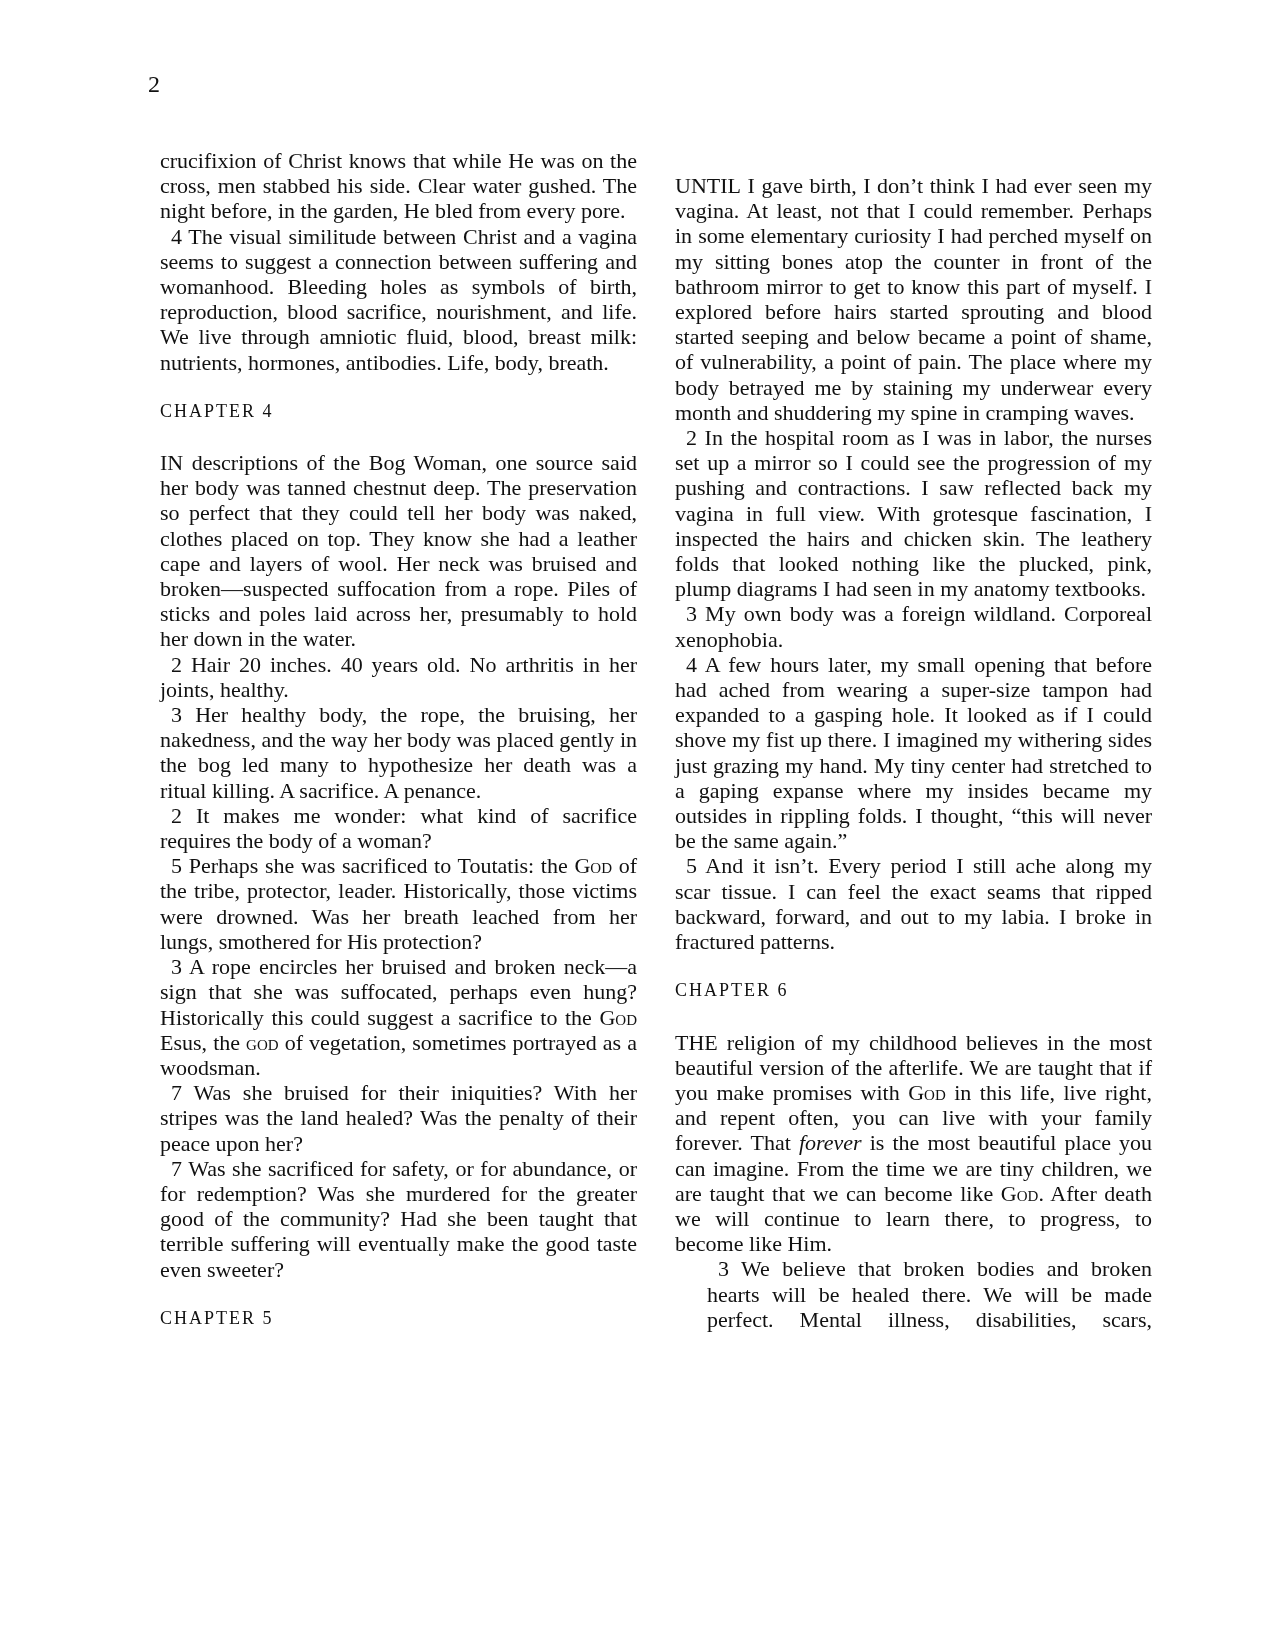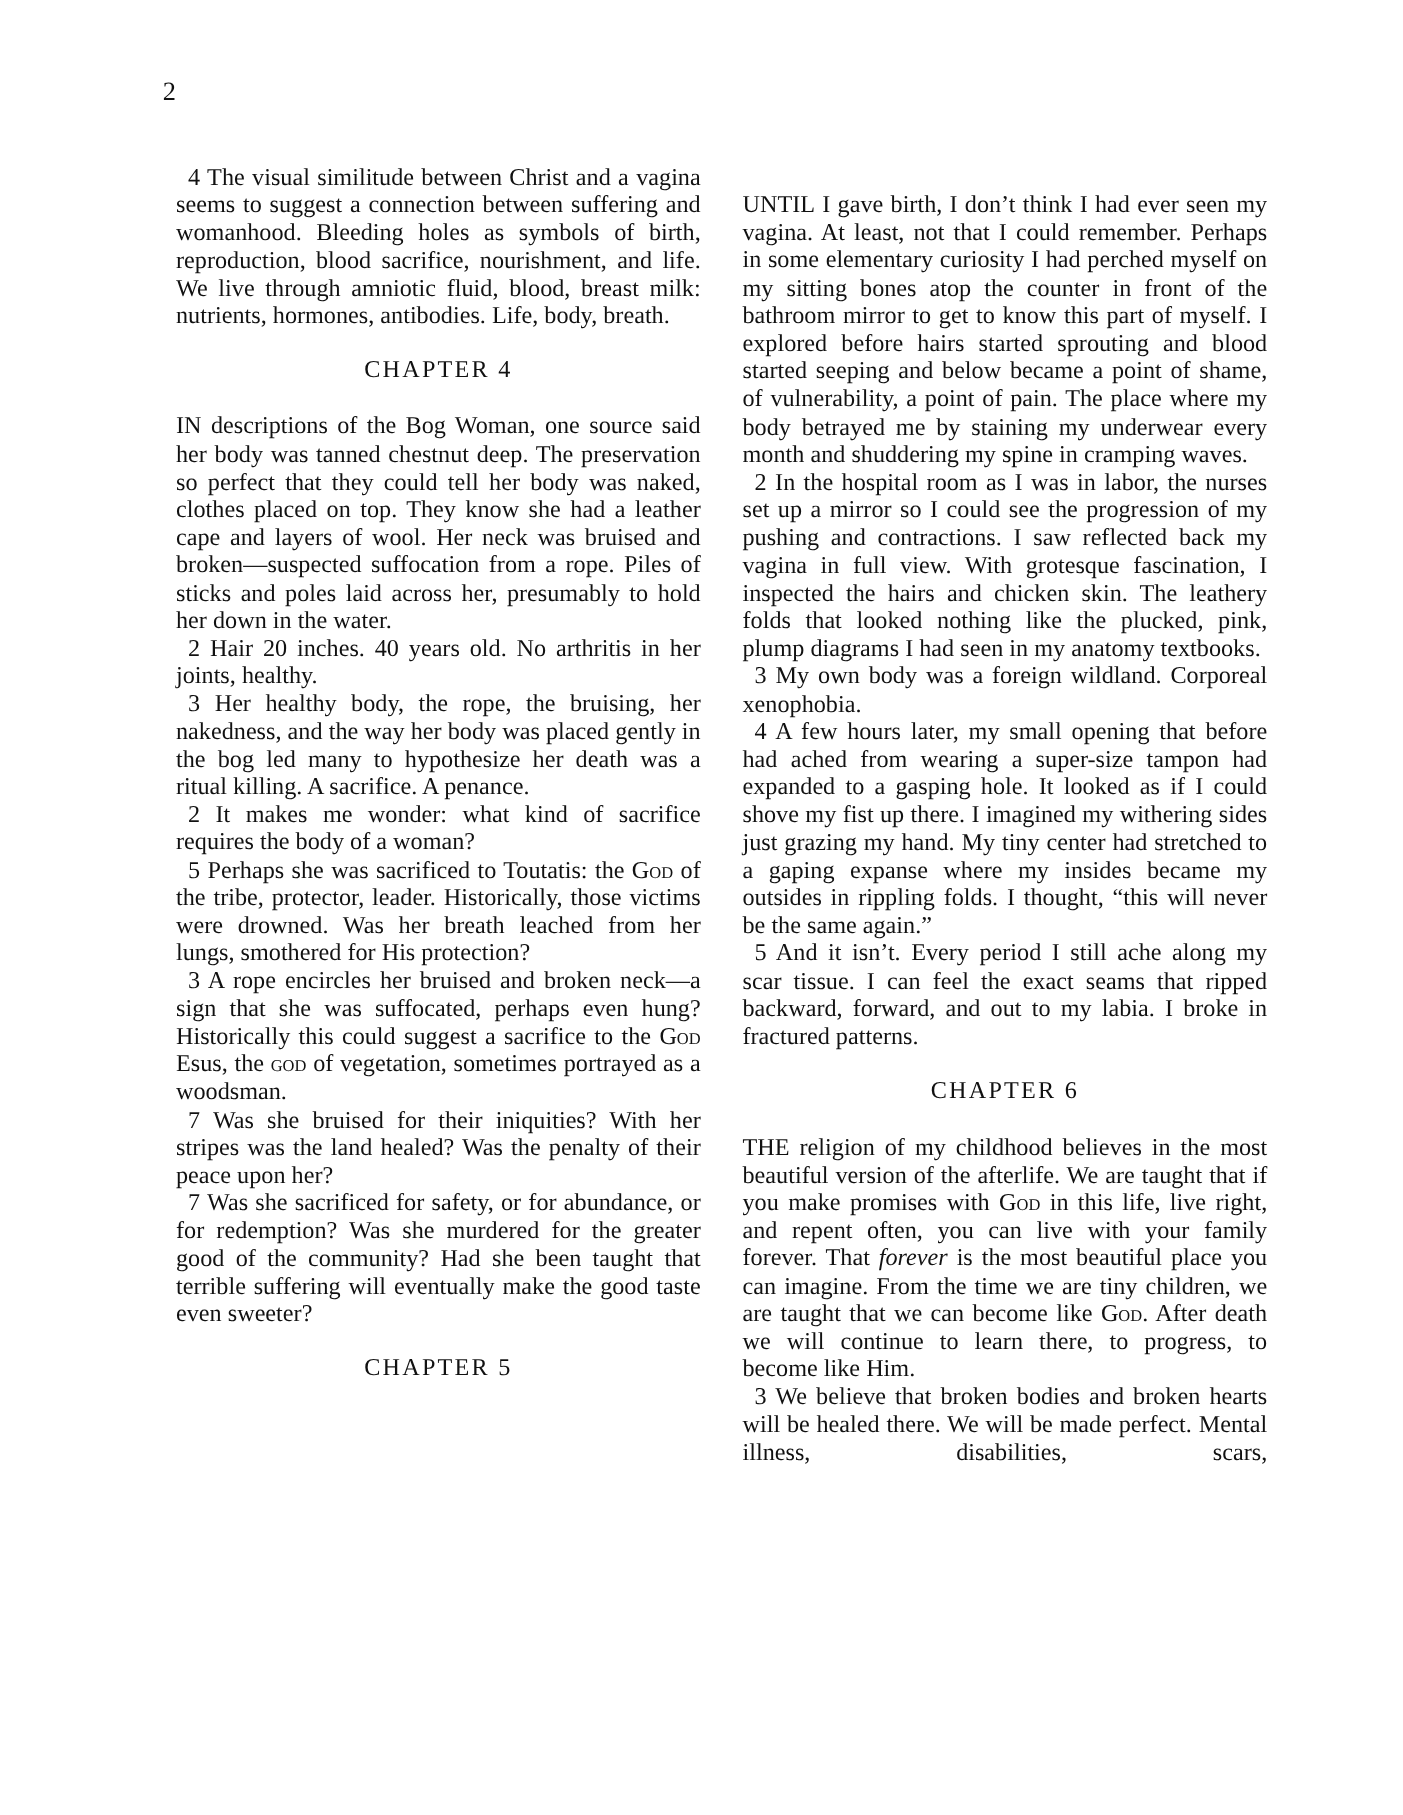--- a/index.html
+++ b/index.html
@@ -15,34 +15,35 @@
   .column {
     position: absolute; top: 148px; width: 477px;
     font-size: 22px; line-height: 25.2px;
     text-align: justify;
   }
   .col-left { left: 160px; }
   .col-right { left: 675px; top: 173px; }
   .para { margin: 0; text-indent: 0; }
   .para.numbered { text-indent: 0.5em; }
   .chapter {
-    text-align: center; letter-spacing: 2px;
-    font-size: 22px; line-height: 25.2px;
+    text-align: left; letter-spacing: 2px;
+    font-size: 18px; line-height: 25.2px;
     margin: 24px 0 26px 0;
   }
   .sc { font-variant: small-caps; }
   em { font-style: italic; }
-  .last-line-justify { text-align-last: justify; }
+  .last-line-justify { text-align-last: justify; margin-left: 32px; }
 </style>
 </head>
 <body>
 
 <div class="page-number">2</div>
 
 <div class="column col-left">
+  <p class="para">crucifixion of Christ knows that while He was on the cross, men stabbed his side. Clear water gushed. The night before, in the garden, He bled from every pore.</p>
   <p class="para numbered">4 The visual similitude between Christ and a vagina seems to suggest a connection between suffering and womanhood. Bleeding holes as symbols of birth, reproduction, blood sacrifice, nourishment, and life. We live through amniotic fluid, blood, breast milk: nutrients, hormones, antibodies. Life, body, breath.</p>
 
   <div class="chapter">CHAPTER 4</div>
 
   <p class="para"><span>I</span><span class="sc">N</span><span> descriptions of the Bog Woman, one source said her body was tanned chestnut deep. The preservation so perfect that they could tell her body was naked, clothes placed on top. They know she had a leather cape and layers of wool. Her neck was bruised and broken—suspected suffocation from a rope. Piles of sticks and poles laid across her, presumably to hold her down in the water.</span></p>
   <p class="para numbered">2 Hair 20 inches. 40 years old. No arthritis in her joints, healthy.</p>
   <p class="para numbered">3 Her healthy body, the rope, the bruising, her nakedness, and the way her body was placed gently in the bog led many to hypothesize her death was a ritual killing. A sacrifice. A penance.</p>
   <p class="para numbered">2 It makes me wonder: what kind of sacrifice requires the body of a woman?</p>
   <p class="para numbered"><span>5 Perhaps she was sacrificed to Toutatis: the </span><span class="sc">God</span><span> of the tribe, protector, leader. Historically, those victims were drowned. Was her breath leached from her lungs, smothered for His protection?</span></p>
   <p class="para numbered"><span>3 A rope encircles her bruised and broken neck—a sign that she was suffocated, perhaps even hung? Historically this could suggest a sacrifice to the </span><span class="sc">God</span><span> Esus, the </span><span class="sc">god</span><span> of vegetation, sometimes portrayed as a woodsman.</span></p>

